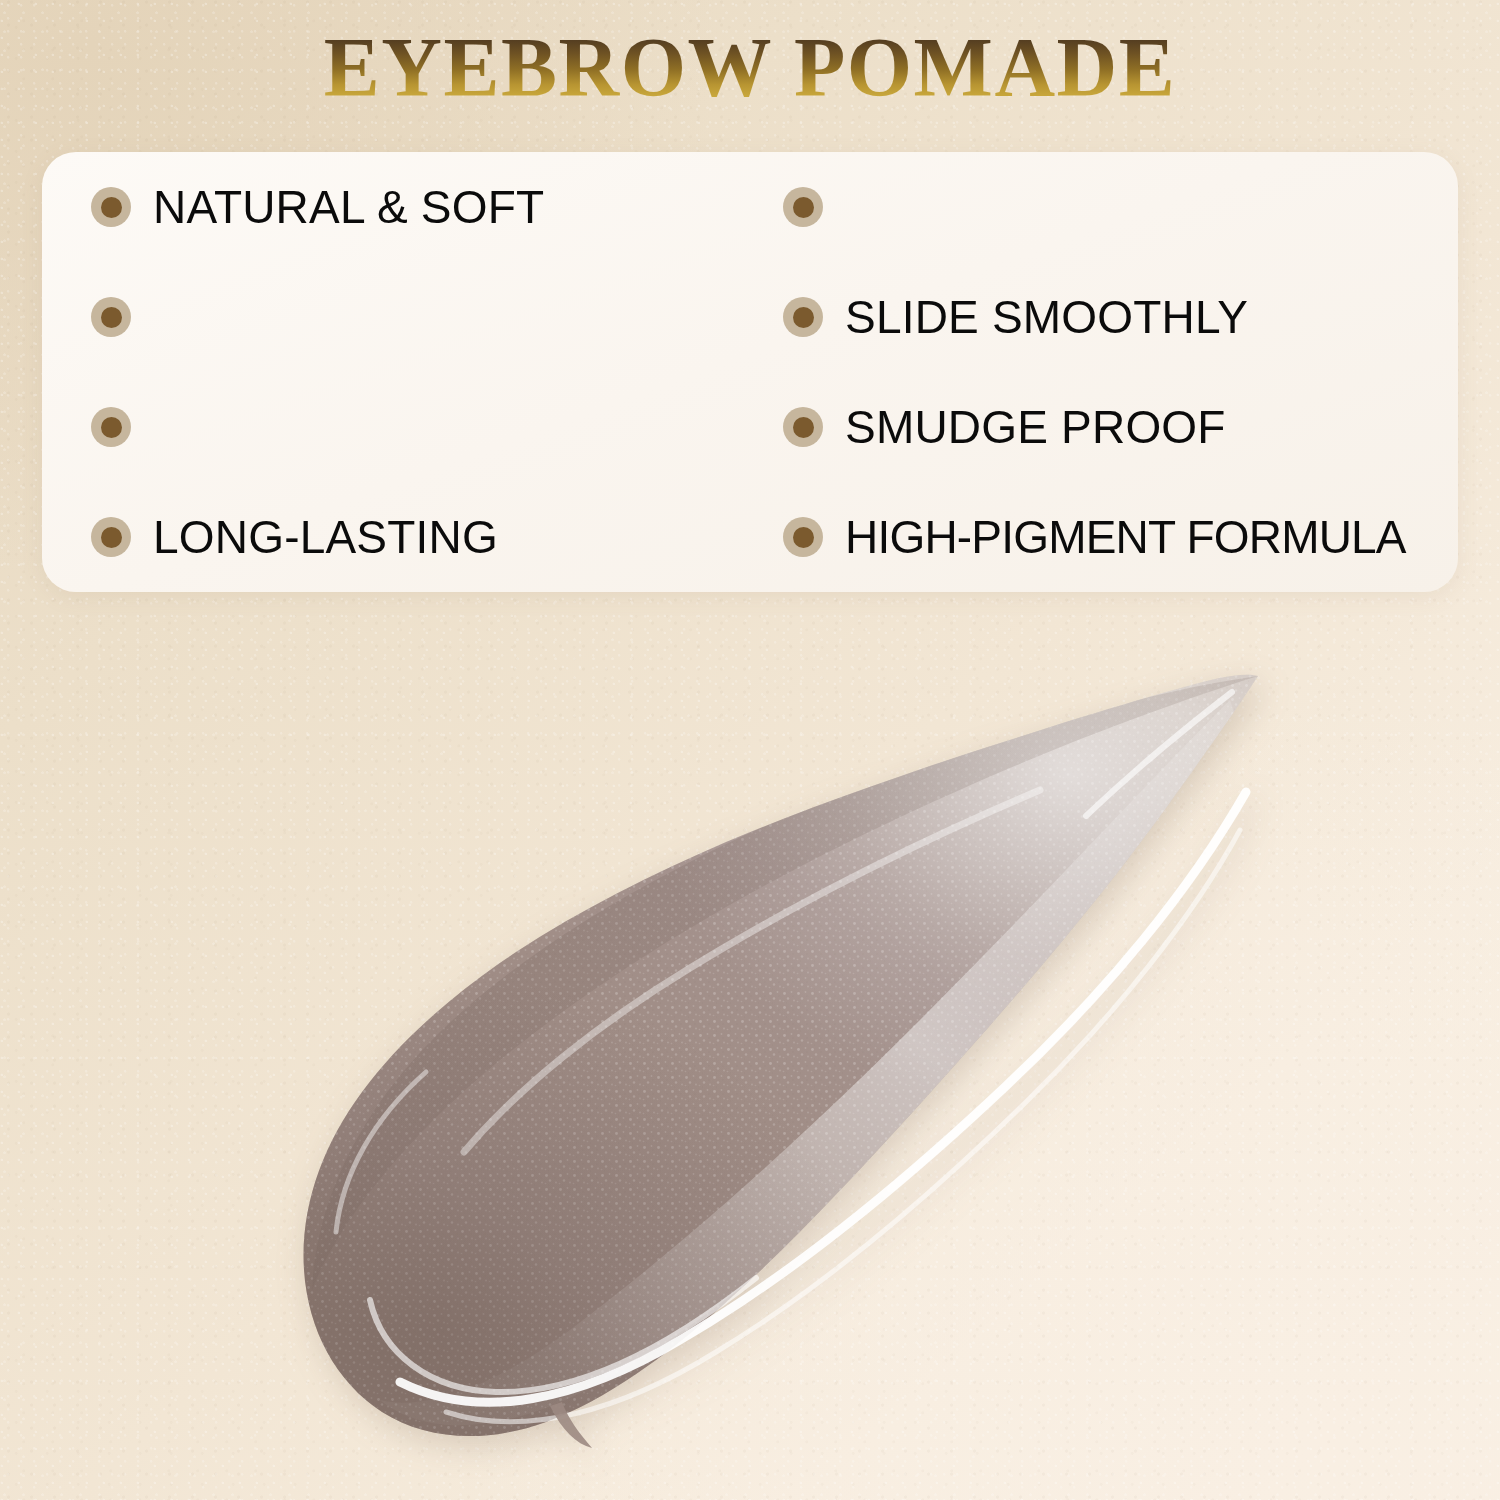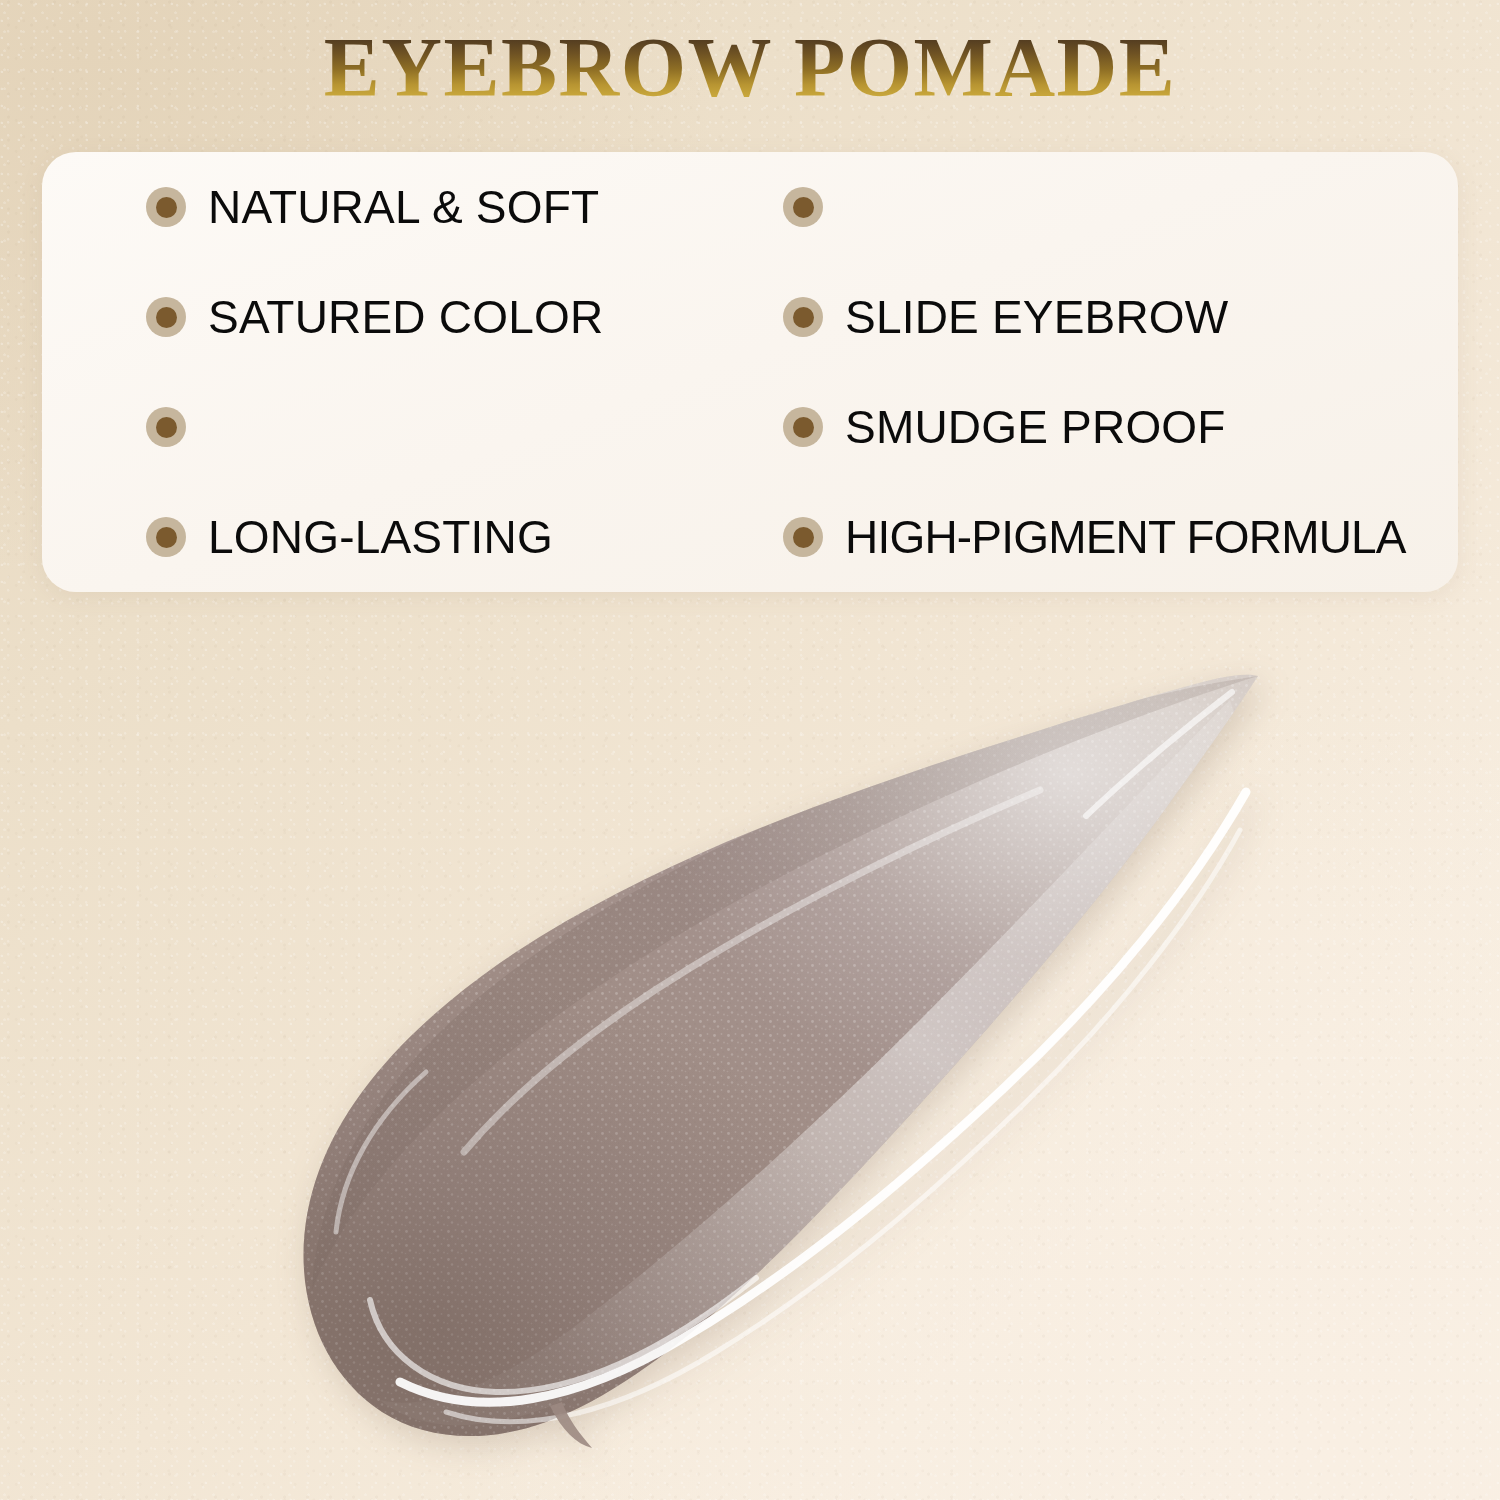--- a/index.html
+++ b/index.html
@@ -89,21 +89,21 @@
     grid-template-columns: 668px 748px;
     grid-template-rows: repeat(4, 1fr);
     align-items: center;
     padding: 0;
   }
 
   .feature-item {
     display: flex;
     align-items: center;
     gap: 22px;
-    padding-left: 104px;
+    padding-left: 49px;
     box-sizing: border-box;
   }
   .feature-item.col-right {
     padding-left: 73px;
   }
 
   .bullet {
     flex: 0 0 auto;
     width: 40px;
     height: 40px;
@@ -178,27 +178,26 @@
       <div class="feature-item col-right">
         <span class="bullet">
             <span class="core"></span>
           </span>
       </div>
 
       <div class="feature-item">
         <span class="bullet">
             <span class="core"></span>
           </span>
-        <span class="feature-label">SATURED COLOR</span>
       </div>
       <div class="feature-item col-right">
         <span class="bullet">
             <span class="core"></span>
           </span>
-        <span class="feature-label">SLIDE EYEBROW</span>
+        <span class="feature-label">SLIDE SMOOTHLY</span>
       </div>
 
       <div class="feature-item">
         <span class="bullet">
             <span class="core"></span>
           </span>
       </div>
       <div class="feature-item col-right">
         <span class="bullet">
             <span class="core"></span>

